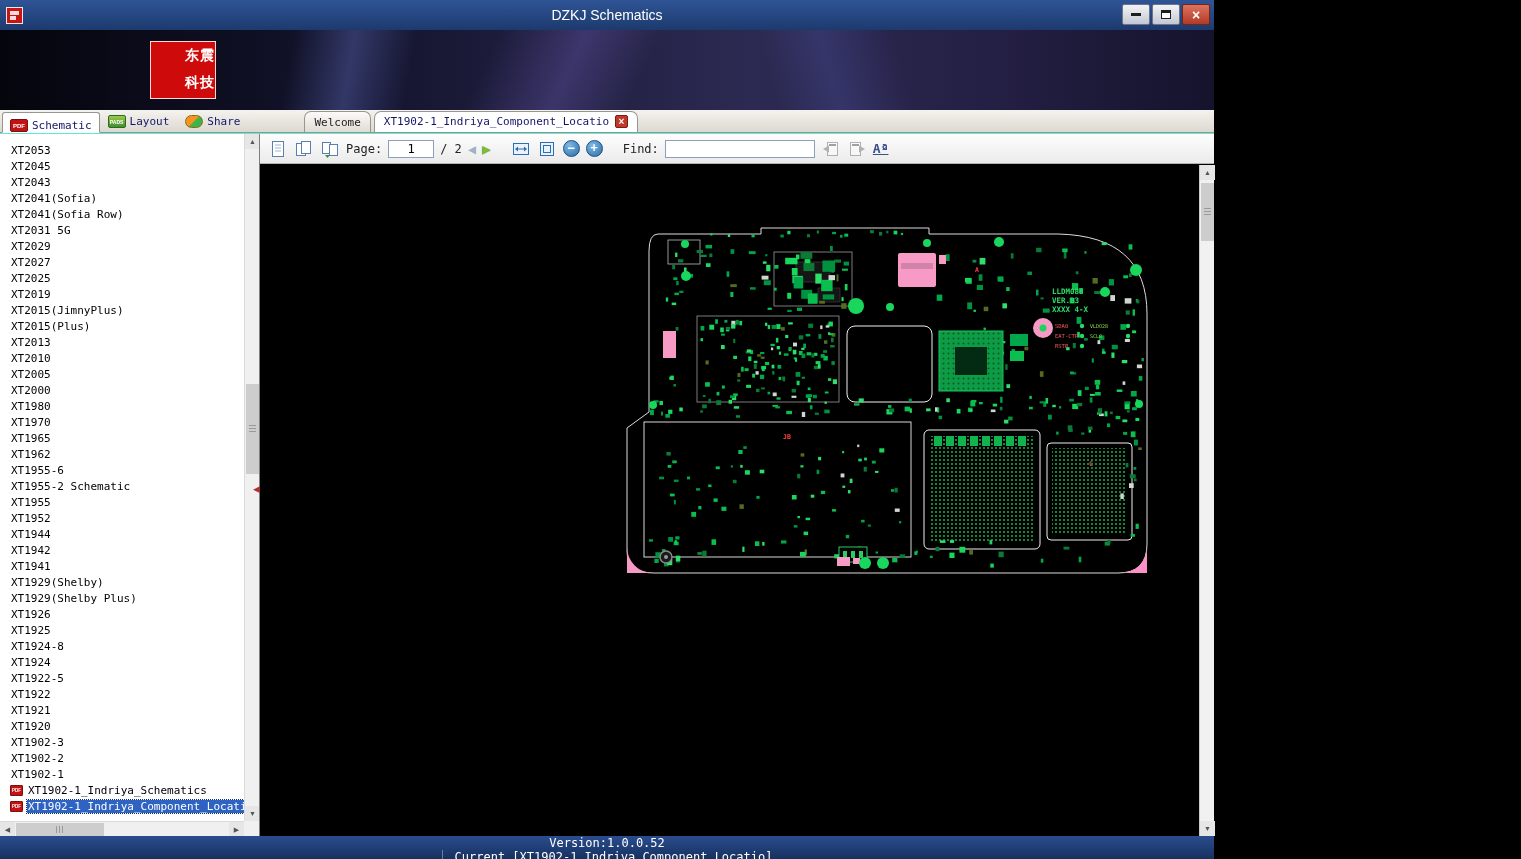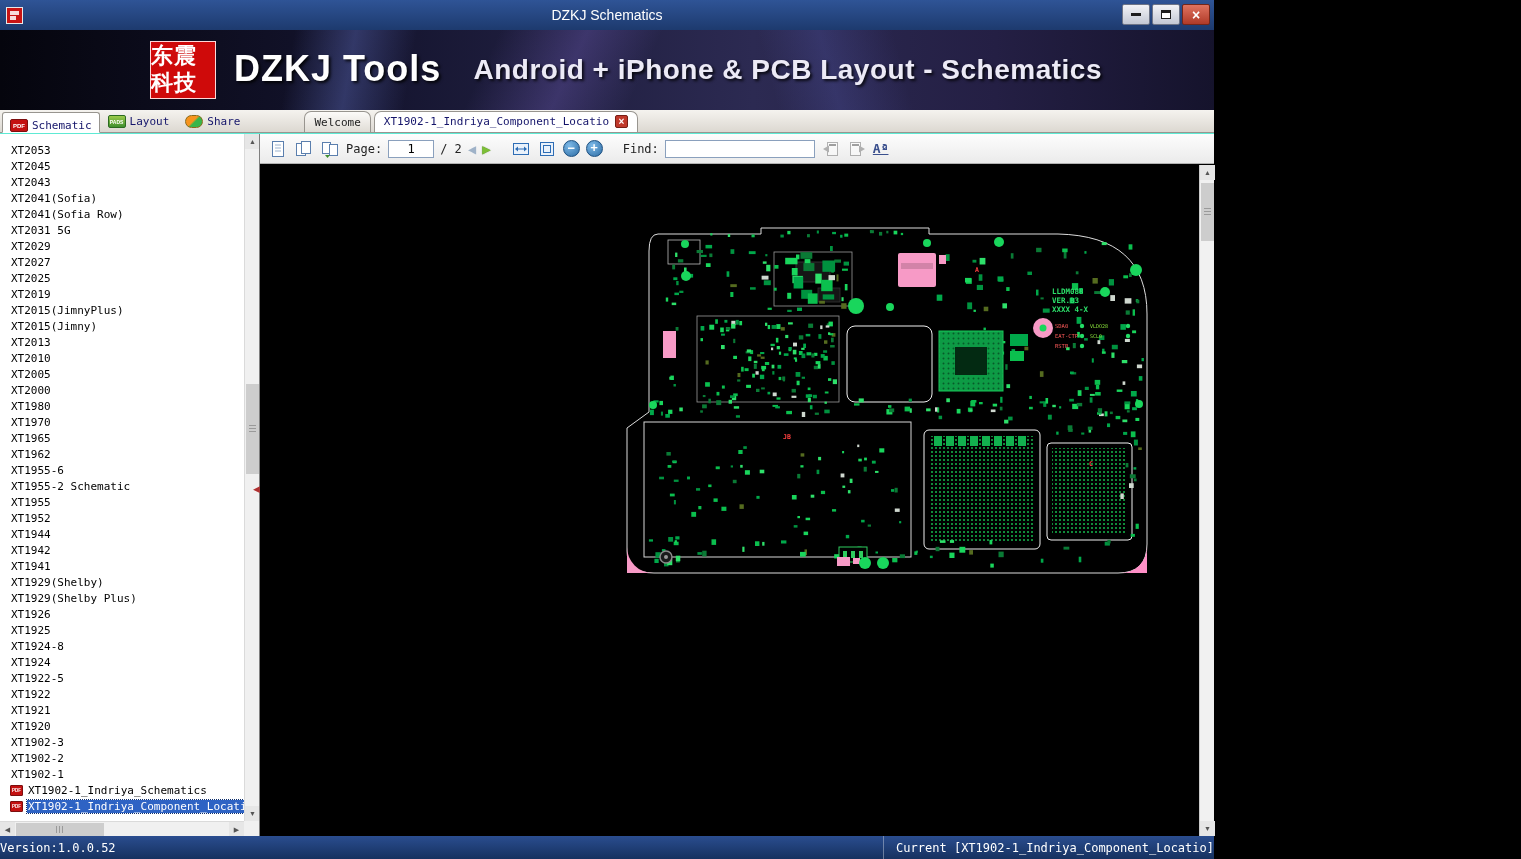--- a/index.html
+++ b/index.html
@@ -23,22 +23,22 @@
     font:bold 14px/14px "Liberation Sans",sans-serif;}
 
   
   .banner{position:absolute;top:30px;left:0;right:0;height:80px;overflow:hidden;
     background:
       linear-gradient(100deg,transparent 24%,rgba(130,150,255,.28) 29%,transparent 34%),
       linear-gradient(115deg,transparent 40%,rgba(160,130,255,.22) 47%,transparent 53%),
       linear-gradient(75deg,transparent 63%,rgba(110,120,230,.18) 68%,transparent 74%),
       linear-gradient(90deg,#05050d,#14142e 30%,#2c2a52 62%,#241f44 82%,#15132c);}
   .logo{position:absolute;left:150px;top:11px;width:66px;height:58px;background:#cf0a0a;
-    border:1px solid #ffd8d8;color:#fff;font-weight:bold;font-size:22px;line-height:27px;
-    text-align:left;letter-spacing:1px;}
+    border:1px solid #ffd8d8;color:#fff;font-weight:bold;font-size:14px;line-height:27px;
+    text-align:right;letter-spacing:1px;}
   .appname{position:absolute;left:234px;top:18px;font-size:36px;font-weight:bold;color:#fff;
     text-shadow:2px 2px 3px rgba(0,0,0,.85);letter-spacing:1px;}
   .tagline{position:absolute;right:112px;top:24px;font-size:28px;font-weight:bold;color:#eceaf6;
     text-shadow:2px 2px 3px rgba(0,0,0,.8);letter-spacing:.5px;}
 
   
   .tabbar{position:absolute;top:110px;left:0;right:0;height:23px;
     background:linear-gradient(#f5f3ef,#dcd8d1);border-bottom:1px solid #98958f;
     display:flex;align-items:flex-end;padding-left:2px;
     font-family:"DejaVu Sans Mono",monospace;font-size:11px;color:#14146a;}
@@ -105,21 +105,21 @@
 
   .viewer{flex:1;position:relative;background:#000;overflow:hidden;}
   #pcb{position:absolute;left:146px;top:2px;}
 
   .main-vscroll{position:absolute;top:31px;right:0;bottom:0;width:15px;background:#f1f1f1;border-left:1px solid #c9c9c9;}
 
   
   .statusbar{position:absolute;left:0;right:0;bottom:0;height:23px;
     background:linear-gradient(#2a4d8f,#16315f);color:#fff;
     font-family:"DejaVu Sans Mono",monospace;font-size:12px;
-    display:flex;align-items:center;justify-content:space-between;padding:0 0;}
+    display:flex;align-items:center;justify-content:space-between;padding:0 12px;flex-direction:column;}
   .status-right{border-left:1px solid rgba(255,255,255,.35);padding-left:12px;height:100%;
     display:flex;align-items:center;}
 </style>
 </head>
 <body>
 
 <div id="app">
 
   <div class="titlebar">
     <span class="title-icon"></span>
@@ -133,22 +133,20 @@
         </span>
       <span class="wbtn closeb">×</span>
     </span>
   </div>
 
   <div class="banner">
     <div class="logo">
       <div>东震</div>
       <div>科技</div>
     </div>
-    <div class="appname">DZKJ Tools</div>
-    <div class="tagline">Android + iPhone &amp; PCB Layout - Schematics</div>
   </div>
 
   <div class="tabbar">
     <div class="tool-tab active">
       <span class="mini-ico ico-pdf">PDF</span>
       <span>Schematic</span>
     </div>
     <div class="tool-tab">
       <span class="mini-ico ico-pads">PADS</span>
       <span>Layout</span>
@@ -199,21 +197,21 @@
           <div class="tree-item">
             <span class="lbl">XT2025</span>
           </div>
           <div class="tree-item">
             <span class="lbl">XT2019</span>
           </div>
           <div class="tree-item">
             <span class="lbl">XT2015(JimnyPlus)</span>
           </div>
           <div class="tree-item">
-            <span class="lbl">XT2015(Jimny)</span>
+            <span class="lbl">XT2015(Plus)</span>
           </div>
           <div class="tree-item">
             <span class="lbl">XT2013</span>
           </div>
           <div class="tree-item">
             <span class="lbl">XT2010</span>
           </div>
           <div class="tree-item">
             <span class="lbl">XT2005</span>
           </div>

